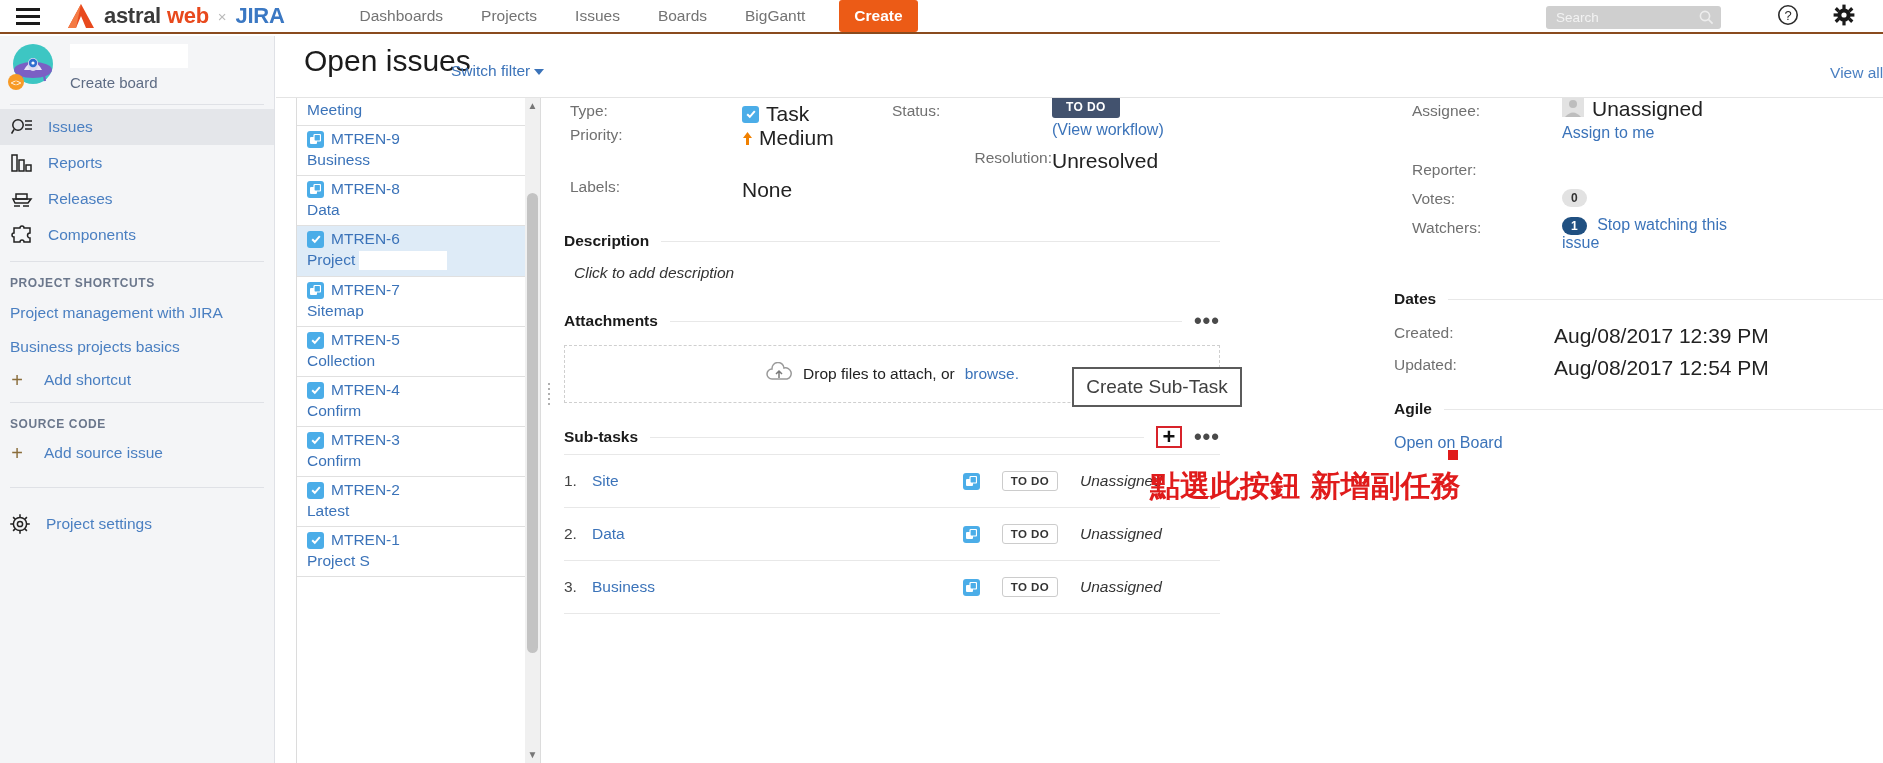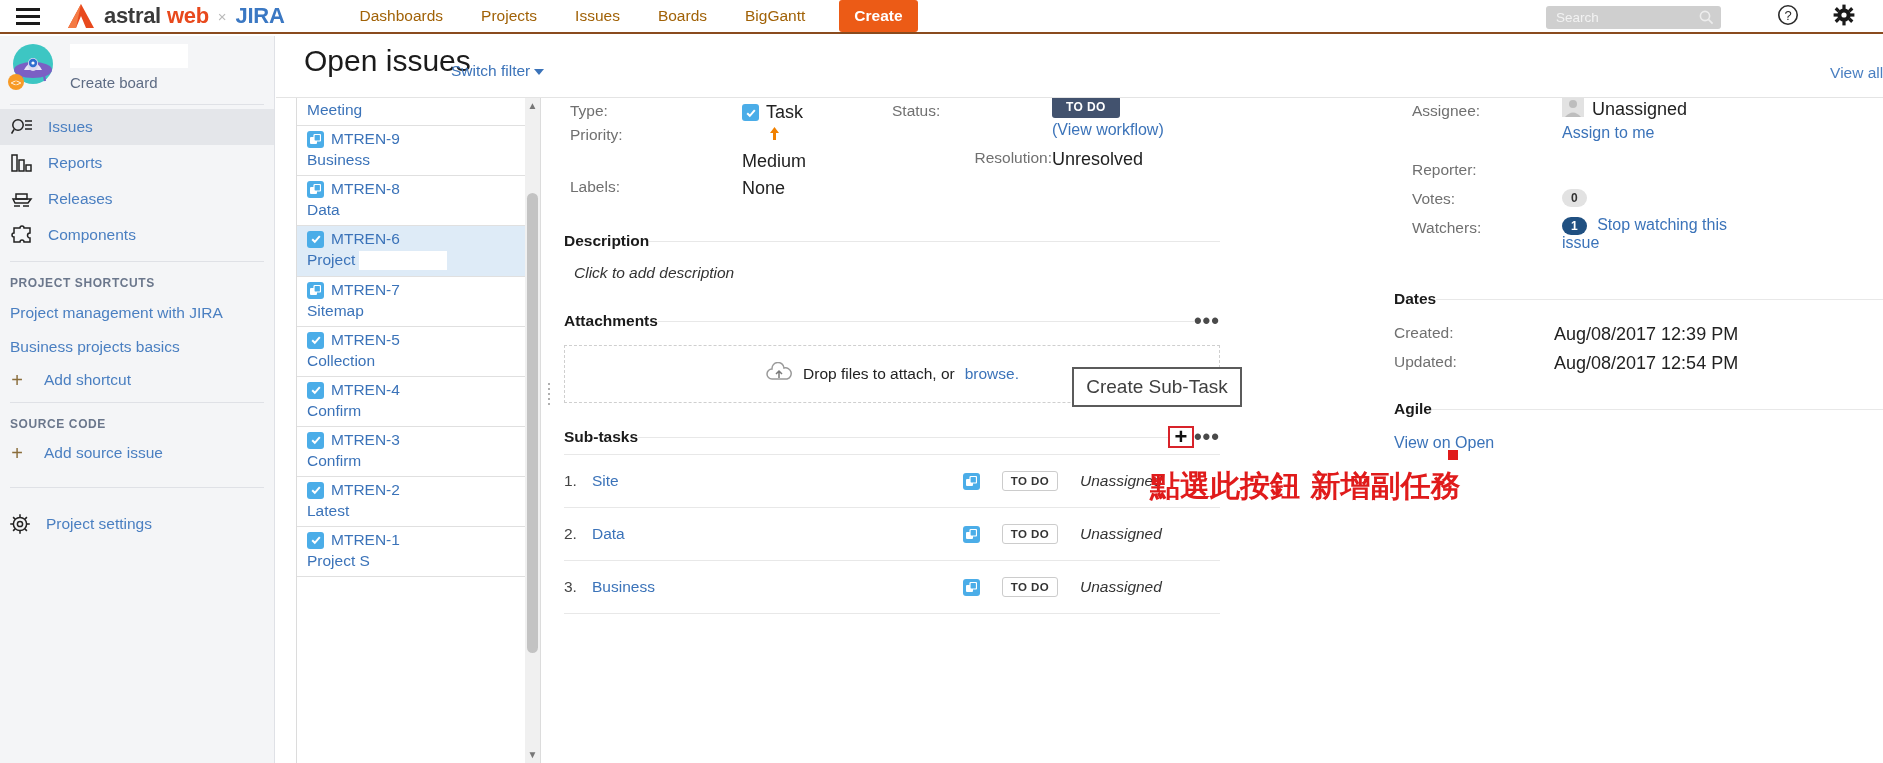--- a/index.html
+++ b/index.html
@@ -29,21 +29,21 @@
   .brand { display: flex; align-items: center; gap: 6px; margin-left: 8px; }
   .brand-logo { width: 34px; height: 26px; position: relative; }
   .brand-logo svg { display: block; }
   .brand-astral { font-size: 22px; font-weight: bold; color: #3b3b3b; letter-spacing: -0.3px; }
   .brand-web { font-size: 22px; font-weight: bold; color: #e8491d; letter-spacing: -0.3px; }
   .brand-x { font-size: 15px; color: #b9b9b9; margin: 0 3px; }
   .brand-jira { font-size: 22px; font-weight: bold; color: #3b78c3; letter-spacing: -0.3px; }
 
   .navlinks { display: flex; align-items: center; margin-left: 56px; gap: 0; }
   .navlink {
-    font-size: 15.5px; color: #a16207; padding: 6px 19px; cursor: pointer;
+    font-size: 15.5px; color: #737373; padding: 6px 19px; cursor: pointer;
     white-space: nowrap;
   }
   .create-btn {
     background: #ec5b16; color: #fff; font-weight: bold; font-size: 15.5px;
     padding: 7px 15px; margin-left: 15px; border-radius: 3px; cursor: pointer;
   }
   .nav-right { position: absolute; right: 0; top: 0; height: 34px; display: flex; align-items: center; }
   .searchbox {
     width: 175px; height: 23px; background: #cfcfcf; border-radius: 3px;
     display: flex; align-items: center; padding: 0 8px; position: relative;
@@ -148,37 +148,37 @@
     width: 1327px; height: 665px; background: #fff;
     overflow: hidden;
   }
   .splitter { position: absolute; left: 543px; top: 98px; width: 12px; height: 665px;
               background: #fff; cursor: col-resize; }
   .splitter .dots { position: absolute; left: 5px; top: 285px; width: 2px; height: 22px;
     background: repeating-linear-gradient(to bottom, #b0b0b0 0 2px, transparent 2px 5px); }
 
   .fields { position: absolute; left: 6px; top: 0; width: 1320px; }
   .flabel { color: #707070; font-size: 15.5px; }
-  .fvalue { color: #222; font-size: 18px; }
+  .fvalue { color: #222; font-size: 21px; }
   .fvalue a, .flink { color: #3b73b9; text-decoration: none; cursor: pointer; }
 
   .col-a-lbl { position: absolute; width: 170px; left: 8px; }
   .col-a-val { position: absolute; left: 180px; }
   .col-b-lbl { position: absolute; left: 330px; width: 160px; }
   .col-b-val { position: absolute; left: 490px; }
   .col-c-lbl { position: absolute; left: 850px; width: 150px; }
   .col-c-val { position: absolute; left: 1000px; }
 
   .todo-badge {
     display: inline-block; background: #42526e; color: #fff;
     font-size: 12px; font-weight: bold; letter-spacing: 0.4px;
     padding: 4px 14px; border-radius: 3px;
   }
   .sec-head {
-    display: flex; align-items: center; 
+    display: flex; align-items: center; gap: 12px;
     font-size: 15.5px; font-weight: bold; color: #1b1b1b;
   }
   .sec-rule { flex: 1; height: 1px; background: #e8e8e8; }
   .dots3 { color: #4a4a4a; font-size: 22px; letter-spacing: 1px; line-height: 10px; cursor: pointer; }
 
   .dropzone {
     border: 1px dashed #cfcfcf; height: 58px;
     display: flex; align-items: center; justify-content: center; gap: 10px;
     color: #222; font-size: 15.5px;
   }
@@ -530,21 +530,21 @@
     <div class="col-a-val" style="top:4px; display:flex; align-items:center; gap:7px;">
       <span class="type-ic">
         <svg width="12" height="12" viewBox="0 0 12 12">
             <path d="M2.2 6.2 L4.8 8.8 L9.8 3.2" stroke="#fff" stroke-width="2" fill="none"></path>
           </svg>
       </span>
       <span class="fvalue">Task</span>
     </div>
 
     <div class="flabel col-a-lbl" style="top:28px;">Priority:</div>
-    <div class="col-a-val" style="top:28px; display:flex; align-items:center; gap:6px;flex-direction:column;">
+    <div class="col-a-val" style="top:28px; display:flex; align-items:flex-end; gap:6px;">
       <span>
         <svg width="11" height="15" viewBox="0 0 11 15">
             <path d="M5.5 1 L10 7 H7 V14 H4 V7 H1 Z" fill="#f08000"></path>
           </svg>
       </span>
       <span class="fvalue">Medium</span>
     </div>
 
     <div class="flabel col-a-lbl" style="top:80px;">Labels:</div>
     <div class="fvalue col-a-val" style="top:80px;">None</div>
@@ -679,21 +679,21 @@
         <span class="flabel" style="width:160px;">Updated:</span>
         <span class="fvalue">Aug/08/2017 12:54 PM</span>
       </div>
     </div>
 
     <div style="position:absolute; left:0; top:302px; width:489px;">
       <div class="sec-head">
         <span>Agile</span>
         <span class="sec-rule"></span>
       </div>
-      <div class="flink" style="margin-top:16px;">View on Open</div>
+      <div class="flink" style="margin-top:16px;">Open on Board</div>
     </div>
   </div>
 </div>
 
 <div class="tooltip" style="left:1072px; top:367px; width:170px; height:40px;">Create Sub-Task</div>
 
 <div class="annot-dot" style="left:1448px; top:450px;"></div>
 <div class="annot" style="left:1150px; top:466px;">點選此按鈕 新增副任務</div>
 
 </body></html>

